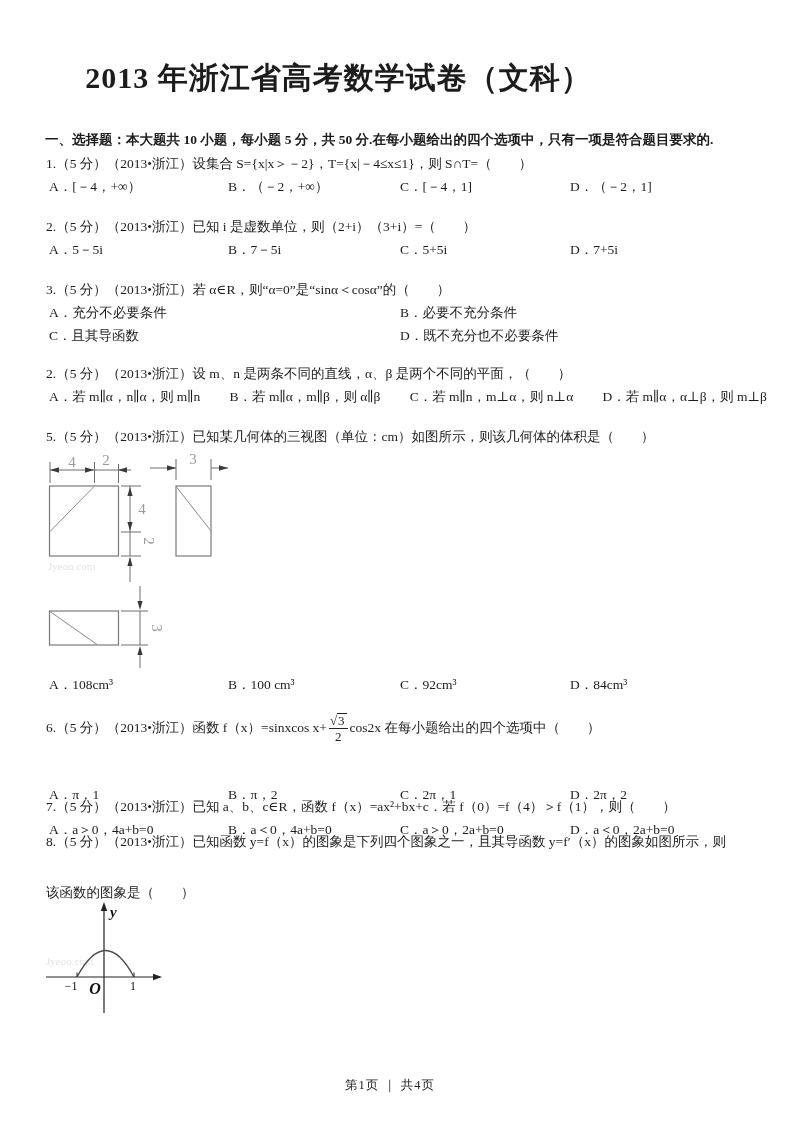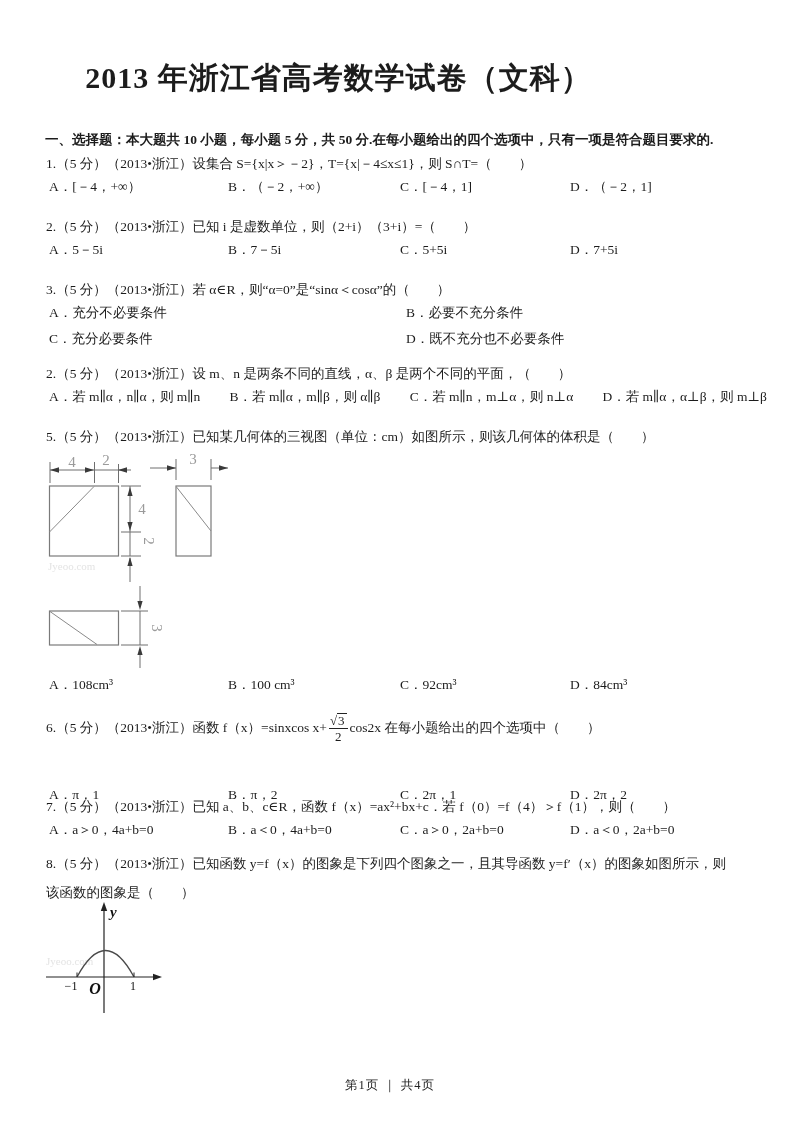--- a/index.html
+++ b/index.html
@@ -43,24 +43,24 @@
 
   <div class="abs stem" style="top:217px;left:46px;">2.（5 分）（2013•浙江）已知 i 是虚数单位，则（2+i）（3+i）=（　　）</div>
   <div class="abs opts4" style="top:240px;left:49px;">
     <span>A．5－5i</span>
     <span>B．7－5i</span>
     <span>C．5+5i</span>
     <span>D．7+5i</span>
   </div>
 
   <div class="abs stem" style="top:280px;left:46px;">3.（5 分）（2013•浙江）若 α∈R，则“α=0”是“sinα＜cosα”的（　　）</div>
-  <div class="abs opts2x2" style="top:303px;left:49px;gap:6px;">
+  <div class="abs opts2x2" style="top:303px;left:49px;">
     <span>A．充分不必要条件</span>
     <span>B．必要不充分条件</span>
-    <span>C．充分必要条件</span>
+    <span>C．且其导函数</span>
     <span>D．既不充分也不必要条件</span>
   </div>
 
   <div class="abs stem" style="top:364px;left:46px;">2.（5 分）（2013•浙江）设 m、n 是两条不同的直线，α、β 是两个不同的平面，（　　）</div>
   <div class="abs optline" style="top:387px;left:49px;">
     <span>A．若 m∥α，n∥α，则 m∥n</span>
     <span>B．若 m∥α，m∥β，则 α∥β</span>
     <span>C．若 m∥n，m⊥α，则 n⊥α</span>
     <span>D．若 m∥α，α⊥β，则 m⊥β</span>
   </div>
@@ -155,21 +155,21 @@
   </div>
 
   <div class="abs stem" style="top:797px;left:46px;">7.（5 分）（2013•浙江）已知 a、b、c∈R，函数 f（x）=ax²+bx+c．若 f（0）=f（4）＞f（1），则（　　）</div>
   <div class="abs opts4" style="top:820px;left:49px;">
     <span>A．a＞0，4a+b=0</span>
     <span>B．a＜0，4a+b=0</span>
     <span>C．a＞0，2a+b=0</span>
     <span>D．a＜0，2a+b=0</span>
   </div>
 
-  <div class="abs stem" style="top:854px;left:46px;">8.（5 分）（2013•浙江）已知函数 y=f（x）的图象是下列四个图象之一，且其导函数 y=f′（x）的图象如图所示，则</div>
+  <div class="abs stem" style="top:832px;left:46px;">8.（5 分）（2013•浙江）已知函数 y=f（x）的图象是下列四个图象之一，且其导函数 y=f′（x）的图象如图所示，则</div>
   <div class="abs stem" style="top:883px;left:46px;">该函数的图象是（　　）</div>
 
   <svg class="abs" style="top:898px;left:42px;" width="135" height="118" viewBox="42 898 135 118">
     <text class="wmark" x="46" y="965">Jyeoo.com</text>
     <line x1="104" y1="907" x2="104" y2="1013" stroke="#222" stroke-width="1.2"></line>
     <polygon points="104,902 100.8,911 107.2,911" fill="#222"></polygon>
     <line x1="46" y1="977" x2="158" y2="977" stroke="#222" stroke-width="1.2"></line>
     <polygon points="162,977 153,973.8 153,980.2" fill="#222"></polygon>
     <path d="M77,977 Q105.5,924 134,977" fill="none" stroke="#4a4a4a" stroke-width="1.3"></path>
     <line x1="77" y1="972.5" x2="77" y2="977" stroke="#222" stroke-width="1"></line>

